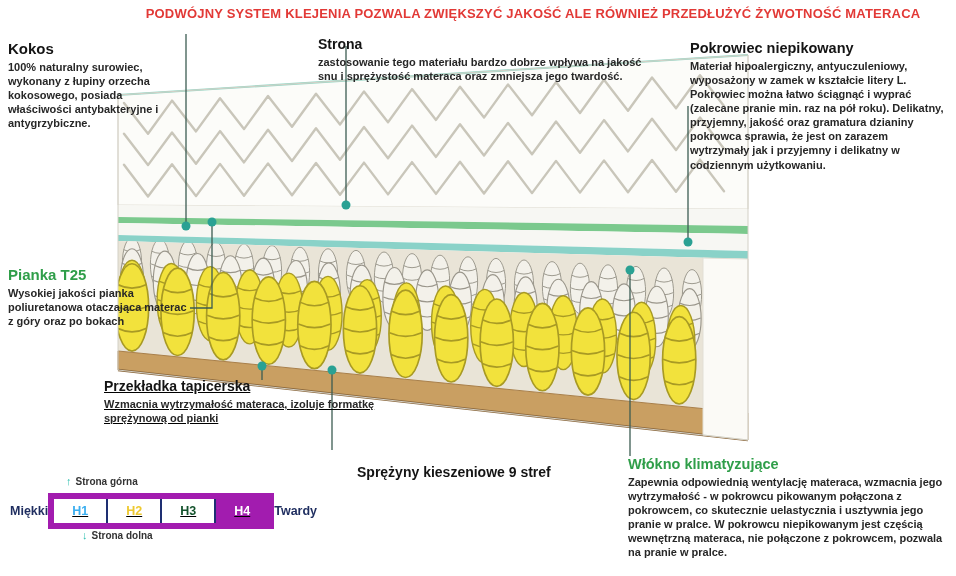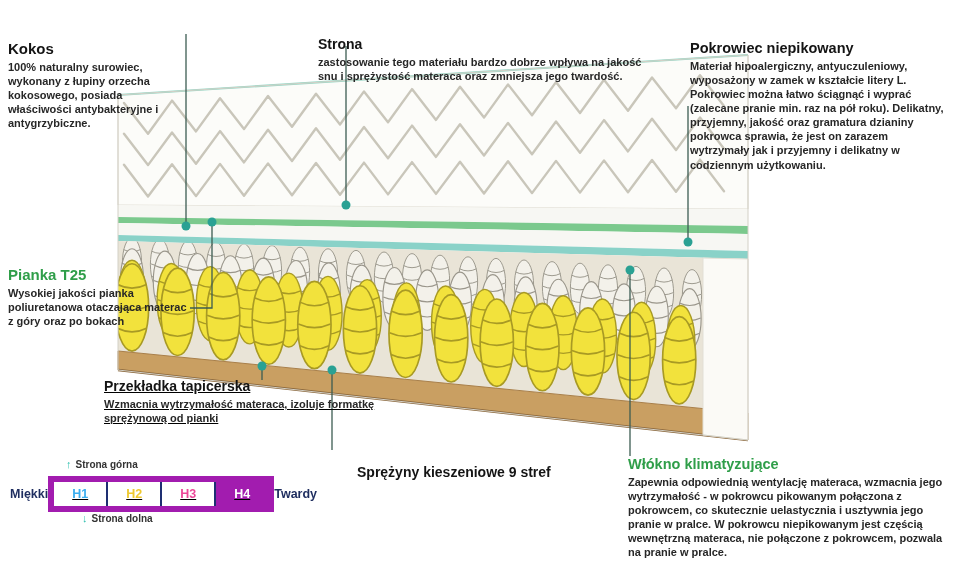--- a/index.html
+++ b/index.html
@@ -23,34 +23,34 @@
   .pokrowiec h3{font-size:14.5px;}
   .pianka{left:8px;top:266px;width:180px;}
   .przekladka{left:104px;top:378px;width:300px;text-decoration:underline;}
   .przekladka h3{font-size:14px;}
   .sprezyny{left:333px;top:464px;width:350px;margin-left:24px;}
   .sprezyny h3{font-size:14px;}
   .wlokno{left:628px;top:456px;width:324px;}
   .wlokno h3{font-size:14.5px;}
 
   
-  .scale{position:absolute;left:10px;top:458px;width:320px;}
+  .scale{position:absolute;left:10px;top:475px;width:320px;}
   .side{font-size:10px;font-weight:700;color:#333;}
   .top-side{margin-left:56px;}
   .bottom-side{margin-left:72px;margin-top:0;}
   .arr{color:#2bbfae;font-weight:900;font-size:11px;margin-right:4px;}
   .scale-row{display:flex;align-items:center;gap:0;margin-top:6px;}
   .soft,.hard{font-size:12.5px;font-weight:800;color:#1e2d5f;}
   .boxes{display:flex;border:6px solid #a21caf;background:#fff;text-decoration:underline;}
   .cell{width:52px;height:24px;display:flex;align-items:center;justify-content:center;
     font-weight:800;font-size:12.5px;border-right:2px solid #1e2f72;}
   .cell:last-child{border-right:none;}
   .cell.h1{color:#3aaef0;}
   .cell.h2{color:#eec92f;}
-  .cell.h3{color:#ec4899;}
+  .cell.h3{color:#14532d;}
   .cell.h4{background:#a21caf;color:#ffffff;}
 
   
   .zband{fill:#fcfcf9;stroke:#e0ddd3;stroke-width:1;}
   .zz{fill:none;stroke:#c9c6ba;stroke-width:2.4;stroke-linejoin:round;stroke-linecap:round;}
   .w1,.w2{fill:#f7f7f3;}
   .lgreen{fill:#7bc98d;}
   .lteal{fill:#8ad2c8;}
   .sbg{fill:#e9e4d7;}
   .base{fill:#c99f62;stroke:#a87f4a;stroke-width:1;}
@@ -185,20 +185,21 @@
         <circle cx="212" cy="222" r="4.5"></circle>
       <line x1="262" y1="380" x2="262" y2="368"></line>
         <circle cx="262" cy="366" r="4.5"></circle>
       <line x1="332" y1="450" x2="332" y2="372"></line>
         <circle cx="332" cy="370" r="4.5"></circle>
       <line x1="630" y1="456" x2="630" y2="272"></line>
         <circle cx="630" cy="270" r="4.5"></circle>
     </g>
   </svg>
 
+  <div class="header">PODWÓJNY SYSTEM KLEJENIA POZWALA ZWIĘKSZYĆ JAKOŚĆ ALE RÓWNIEŻ PRZEDŁUŻYĆ ŻYWOTNOŚĆ MATERACA</div>
 
   <div class="callout kokos">
     <h3>Kokos</h3>
     <p>100% naturalny surowiec, wykonany z łupiny orzecha kokosowego, posiada właściwości antybakteryjne i antygrzybiczne.</p>
   </div>
 
   <div class="callout lateks">
     <h3>Strona</h3>
     <p>zastosowanie tego materiału bardzo dobrze wpływa na jakość snu i sprężystość materaca oraz zmniejsza jego twardość.</p>
   </div>

